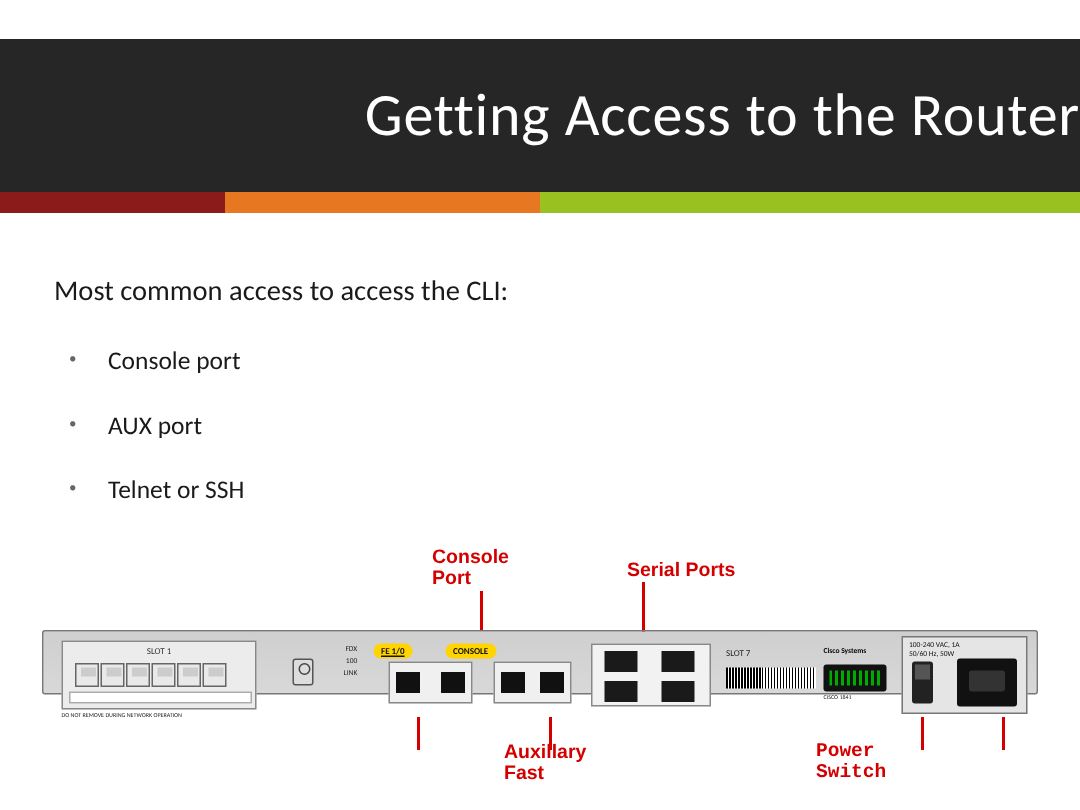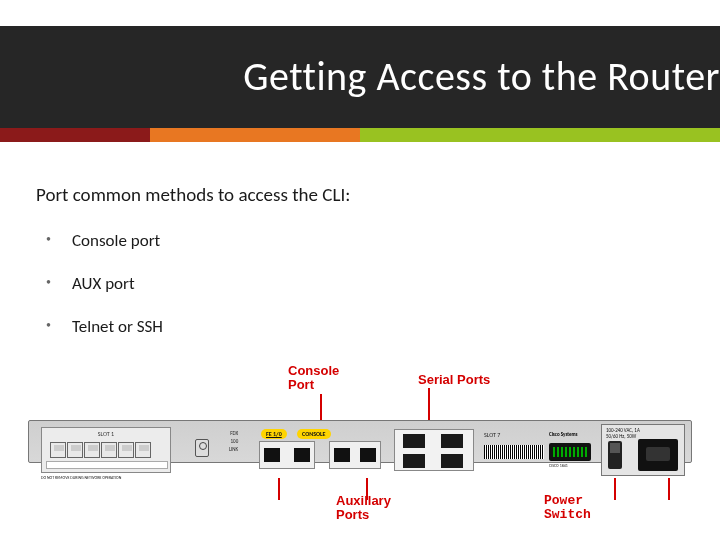--- a/index.html
+++ b/index.html
@@ -41,21 +41,21 @@
 
   
   .lock{ position:absolute; left:166px; top:18px; width:14px; height:18px; border:1px solid #555; border-radius:2px; background:#ddd;}
   .lock::before{content:""; position:absolute; left:3px; top:2px; width:6px; height:6px; border:1px solid #444; border-radius:50%;}
 
   
   .led-stack{ position:absolute; left:200px; top:8px; font-size:5px; color:#222; line-height:8px; text-align:right;}
 
   
   .pill{ position:absolute; font-size:6px; font-weight:bold; color:#111; background:#ffd400; border-radius:6px; padding:1px 5px;}
-  .pill-fe{ left:232px; top:8px;text-decoration:underline;}
+  .pill-fe{ left:220px; top:8px;text-decoration:underline;}
   .pill-con{ left:268px; top:8px;}
 
   
   .fe-block{ position:absolute; left:230px; top:20px; width:56px; height:28px; background:#f0f0f0; border:1px solid #888;}
   .fe-port{ position:absolute; width:16px; height:14px; background:#111;}
   .fe-a{ left:4px; top:6px;} .fe-b{ left:34px; top:6px;}
 
   
   .uart-block{ position:absolute; left:300px; top:20px; width:52px; height:28px; background:#f0f0f0; border:1px solid #888;}
   .uart-port{ position:absolute; width:16px; height:14px; background:#111;}
@@ -93,21 +93,21 @@
 
   <div class="header-band"></div>
   <div class="slide-title">Getting Access to the Router</div>
 
   <div class="accent-stripe">
     <div class="accent-b accent-1"></div>
     <div class="accent-b accent-2"></div>
     <div class="accent-b accent-3"></div>
   </div>
 
-  <div class="lead">Port common methods to access the CLI:</div>
+  <div class="lead">Most common access to access the CLI:</div>
   <ul class="bullets">
     <li>Console port</li>
     <li>AUX port</li>
     <li>Telnet or SSH</li>
   </ul>
 
   <div class="router-wrap">
 
     <div class="callout" style="left:260px; top:-32px; line-height:14px; white-space:pre;">Console
 Port</div>
@@ -171,21 +171,21 @@
         <div class="switch"></div>
         <div class="inlet"></div>
       </div>
 
     </div>
 
     <div class="leader leader-v" style="left:250px; top:82px; height:22px;"></div>
 
     <div class="leader leader-v" style="left:338px; top:82px; height:22px;"></div>
     <div class="callout" style="left:308px; top:98px; line-height:14px; white-space:pre;">Auxillary
-Ports</div>
+Fast</div>
 
     <div class="leader leader-v" style="left:586px; top:82px; height:22px;"></div>
     <div class="callout" style="left:516px; top:98px; line-height:14px; white-space:pre;font-family:Liberation Mono, monospace;">Power
 Switch</div>
 
     <div class="leader leader-v" style="left:640px; top:82px; height:22px;"></div>
 
   </div>
 
 </div>

